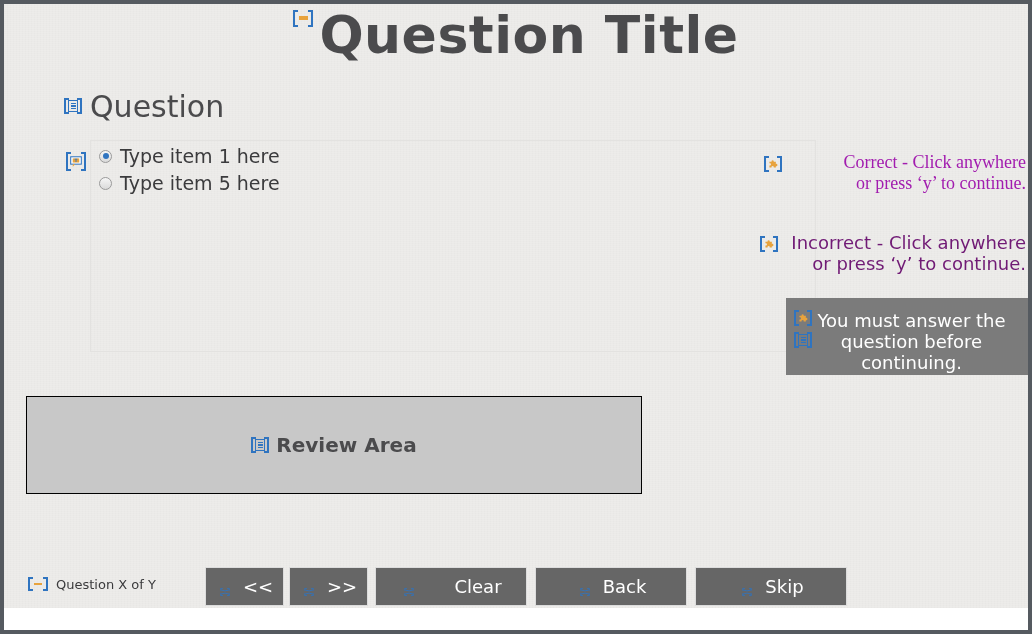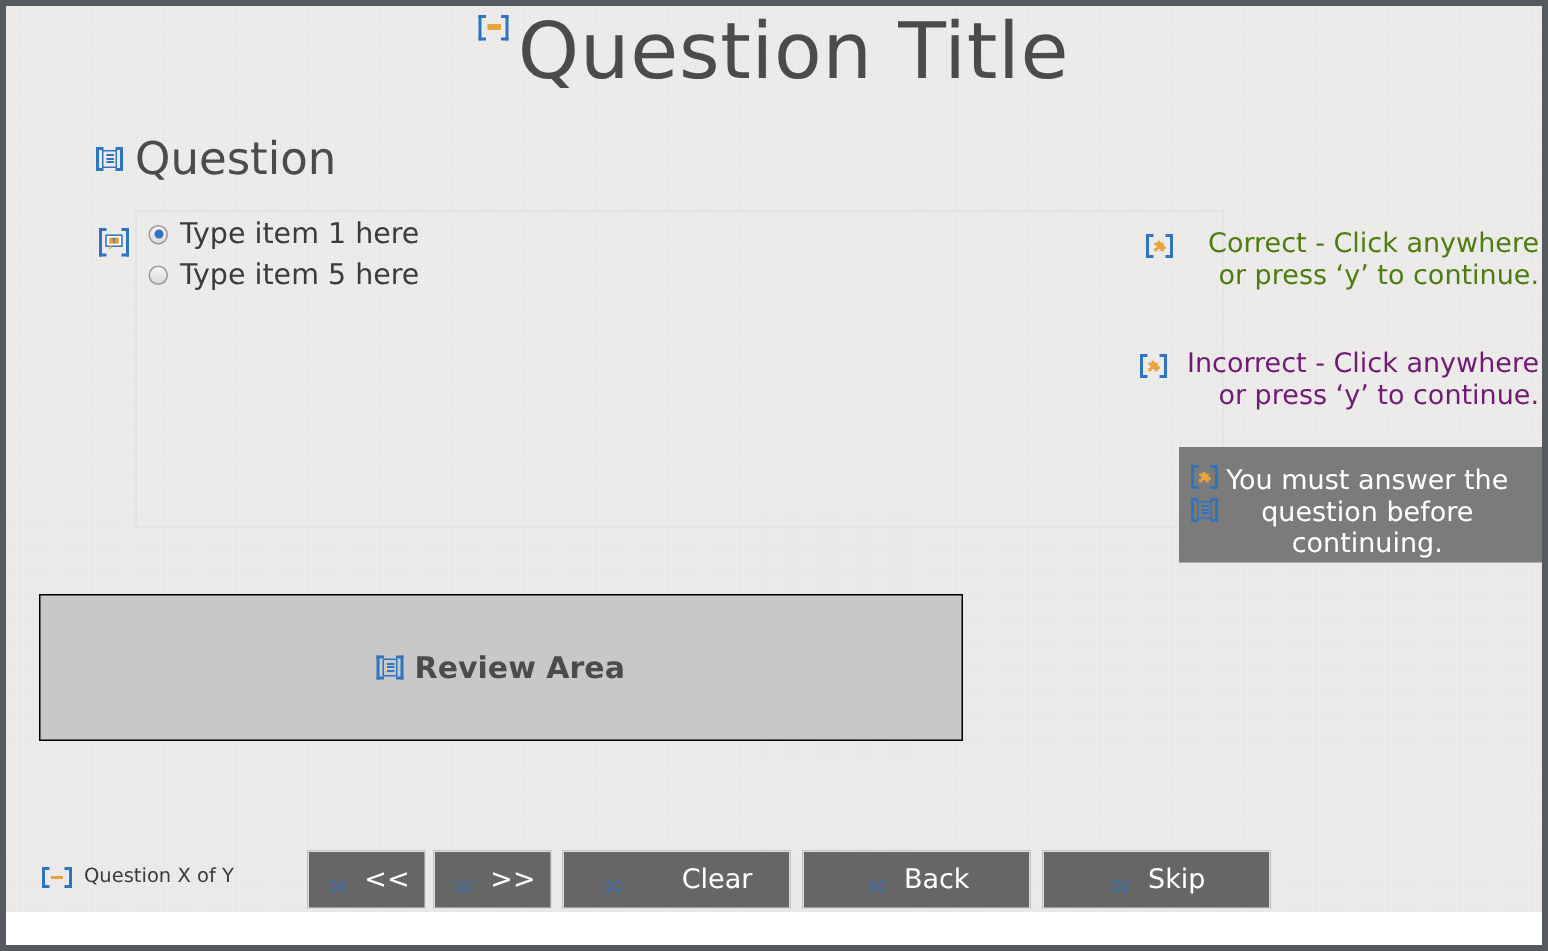--- a/index.html
+++ b/index.html
@@ -65,21 +65,21 @@
   .glyph-btn svg{width:100%;height:100%;}
 
   
   #title-row{
     position:absolute;left:0;top:-12px;width:1024px;height:86px;
     display:flex;align-items:center;justify-content:center;
   }
   #title-icon{width:20px;height:17px;margin-right:6px;margin-bottom:34px;}
   #title-text{
     font-size:52px;color:#4b4b4d;letter-spacing:.5px;
-    font-family:"DejaVu Sans", sans-serif;font-weight:400;
+    font-family:"DejaVu Sans", sans-serif;font-weight:700;
     white-space:nowrap;
   }
 
   
   #question-row{position:absolute;left:60px;top:88px;display:flex;align-items:flex-start;}
   #question-icon{width:18px;height:16px;margin-top:6px;}
   #question-text{margin-left:8px;font-size:30px;color:#4b4b4d;line-height:1;}
 
   
   #answer-area{
@@ -92,21 +92,21 @@
   .opt.o2{top:31px;}
   .radio{
     width:13px;height:13px;border-radius:50%;box-sizing:border-box;margin-right:8px;
     border:1px solid #9a9a9a;background:linear-gradient(to bottom,#f6f6f6,#dadada);
     display:flex;align-items:center;justify-content:center;
   }
   .radio.on:after{content:"";width:6px;height:6px;border-radius:50%;background:#2f74c0;display:block;}
 
   
   .fb{position:absolute;text-align:right;font-size:18px;line-height:1.18;}
-  #fb-correct{left:760px;top:148px;width:262px;color:#4d7c0f;}
+  #fb-correct{left:760px;top:148px;width:262px;color:#a21caf;font-family:Liberation Serif, serif;}
   #fb-incorrect{left:756px;top:228px;width:266px;color:#701a75;}
   .fb .fbicon{float:left;width:18px;height:16px;margin-top:4px;}
   .fb .fbtxt{display:block;overflow:hidden;}
 
   
   #msgbox{
     position:absolute;left:782px;top:294px;width:245px;height:77px;
     background:#7b7b7b;color:#ffffff;
     font-size:18px;line-height:1.18;
     box-sizing:border-box;padding:12px 10px 0 0;
@@ -119,21 +119,21 @@
   
   #review{
     position:absolute;left:22px;top:392px;width:616px;height:98px;
     background:#c8c8c8;border:1px solid #000000;box-sizing:border-box;
     display:flex;align-items:center;justify-content:center;
   }
   #review .ph{width:18px;height:16px;margin-right:7px;}
   #review-text{font-size:20px;color:#4b4b4d;font-weight:600;}
 
   
-  #qcount{position:absolute;left:24px;top:573px;display:flex;align-items:flex-end;}
+  #qcount{position:absolute;left:24px;top:573px;display:flex;align-items:flex-start;}
   #qcount .ph{width:20px;height:14px;margin-right:8px;}
   #qcount-text{font-size:13px;color:#3b3b3d;}
 
   .btn{
     position:absolute;top:563px;height:39px;
     background:#666666;border:1px solid #dcdcdc;box-sizing:border-box;
     display:flex;align-items:center;justify-content:center;
     color:#ffffff;font-size:18px;
   }
   .btn .ph{width:18px;height:16px;margin-right:9px;}

